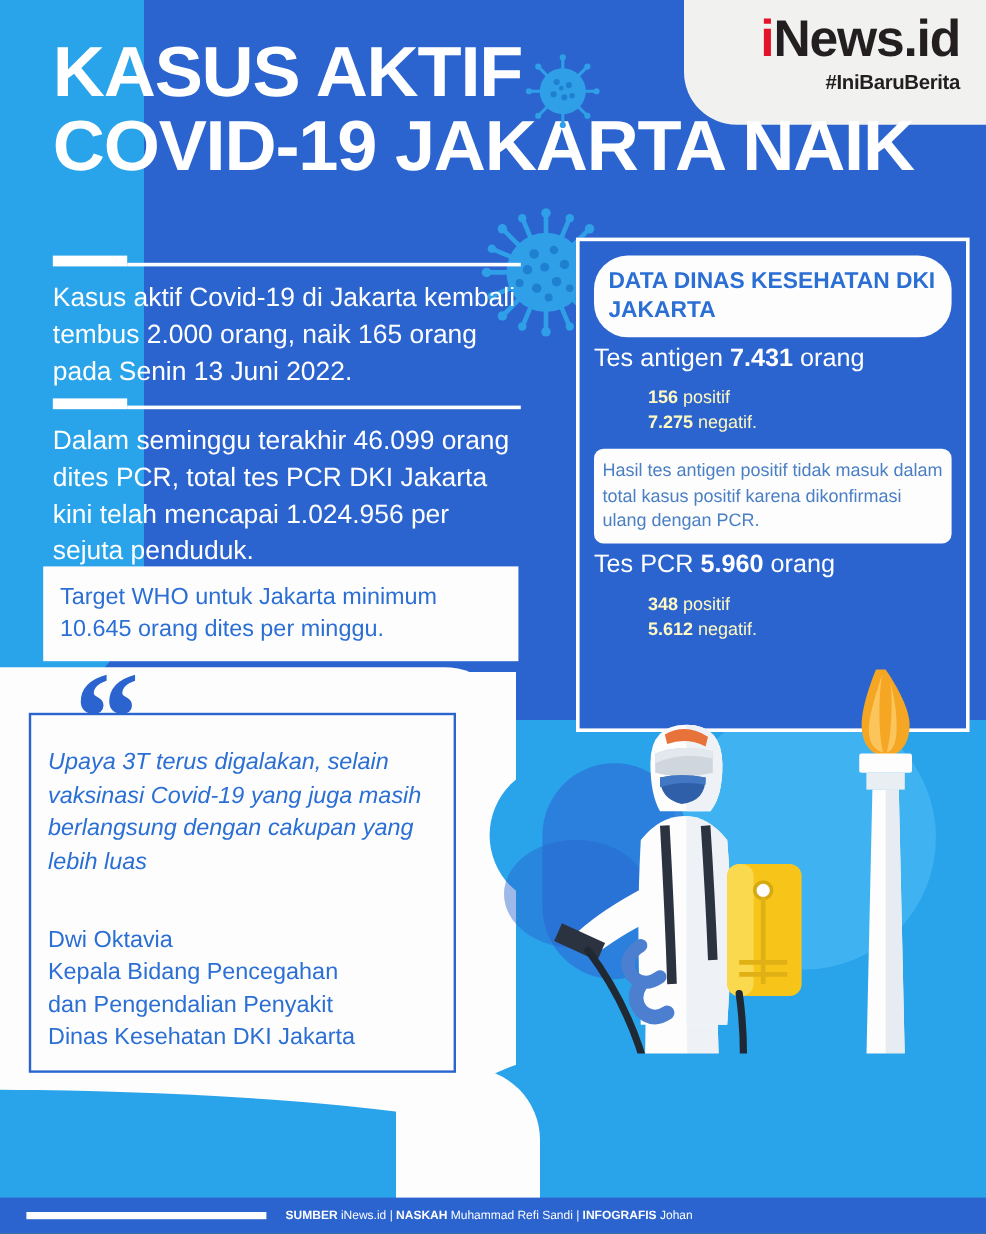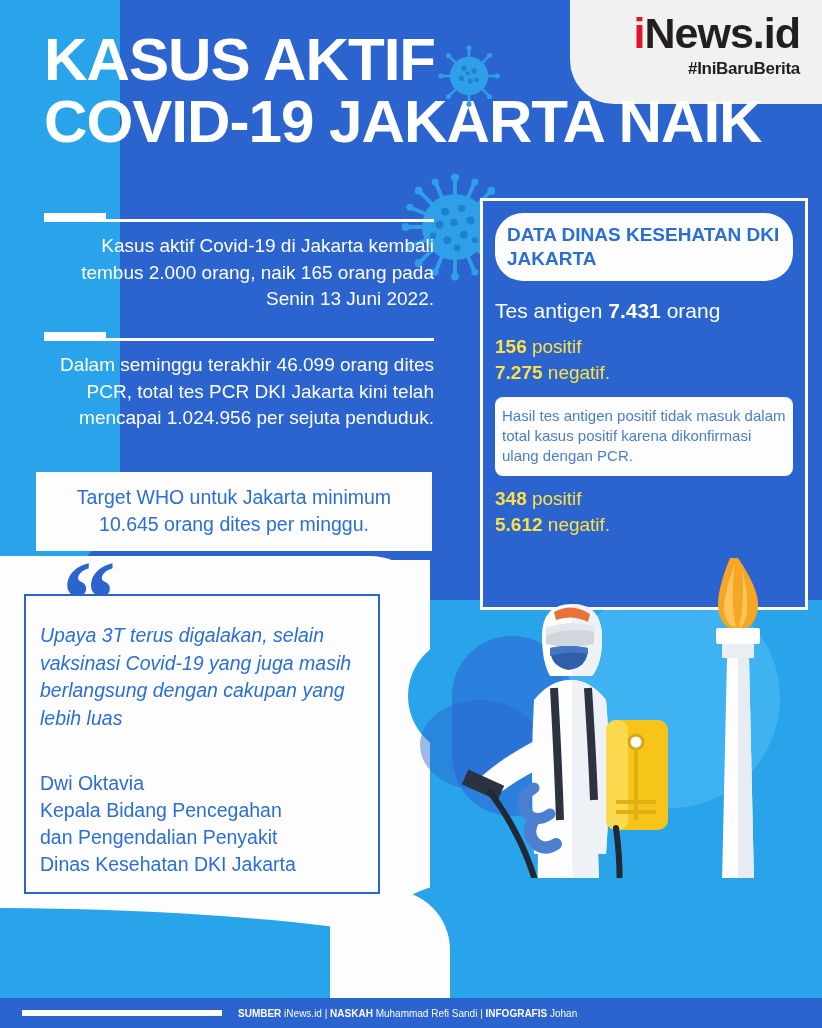--- a/index.html
+++ b/index.html
@@ -90,39 +90,39 @@
 
   
   .virus{position:absolute;}
   .virus svg{display:block;}
 
   
   .para-block{position:absolute;left:44px;width:390px;color:#fff;}
   .rule{position:relative;height:9px;margin-bottom:11px;}
   .rule:before{content:"";position:absolute;left:0;top:0;width:62px;height:9px;background:#fff;}
   .rule:after{content:"";position:absolute;left:62px;top:6px;right:0;height:3px;background:#fff;}
-  .para{font-size:19px;line-height:1.40;text-align:right;}
+  .para{font-size:22px;line-height:1.40;}
   .whitebox{
     position:absolute;left:36px;width:396px;background:#fdfdfd;color:#2b6fd4;
-    padding:12px 14px 13px 14px;font-size:19.5px;line-height:1.38;text-align:center;
+    padding:12px 14px 13px 14px;font-size:19.5px;line-height:1.38;
   }
 
   
   .data-panel{
     position:absolute;left:480px;top:198px;width:328px;height:412px;
     background:#2b64cf;border:3px solid #ffffff;padding:12px;
   }
   .data-head{
     background:#fdfdfd;color:#2b6fd4;font-weight:bold;font-size:19px;line-height:1.25;
     padding:10px 12px;
     border-radius:28px;
   }
-  .data-line{color:#fff;font-size:21px;line-height:1.3;margin-top:16px;}
+  .data-line{color:#fff;font-size:21px;line-height:1.3;margin-top:4px;}
   .data-line b{font-weight:bold;}
-  .data-pair{color:#fde047;font-size:19px;line-height:1.32;margin-top:10px;}
+  .data-pair{color:#fef9c3;font-size:15px;line-height:1.32;margin-top:10px;margin-left:45px;}
   .data-note{
     background:#fdfdfd;color:#4a7fc4;font-size:15px;line-height:1.35;
     padding:9px 7px;border-radius:8px;margin-top:12px;
   }
 
   
   .quote-box{
     position:absolute;left:24px;top:594px;width:356px;height:300px;
     border:2px solid #2b64cf;background:transparent;
   }
@@ -297,20 +297,23 @@
 
     <div class="data-pair">
       <b>156</b><span> positif</span>
     </div>
     <div class="data-pair" style="margin-top:1px;">
       <b>7.275</b><span> negatif.</span>
     </div>
 
     <div class="data-note">Hasil tes antigen positif tidak masuk dalam total kasus positif karena dikonfirmasi ulang dengan PCR.</div>
 
+    <div class="data-line">
+      <span>Tes PCR </span><b>5.960</b><span> orang</span>
+    </div>
 
     <div class="data-pair">
       <b>348</b><span> positif</span>
     </div>
     <div class="data-pair" style="margin-top:1px;">
       <b>5.612</b><span> negatif.</span>
     </div>
   </div>
 
   <div class="illus">

